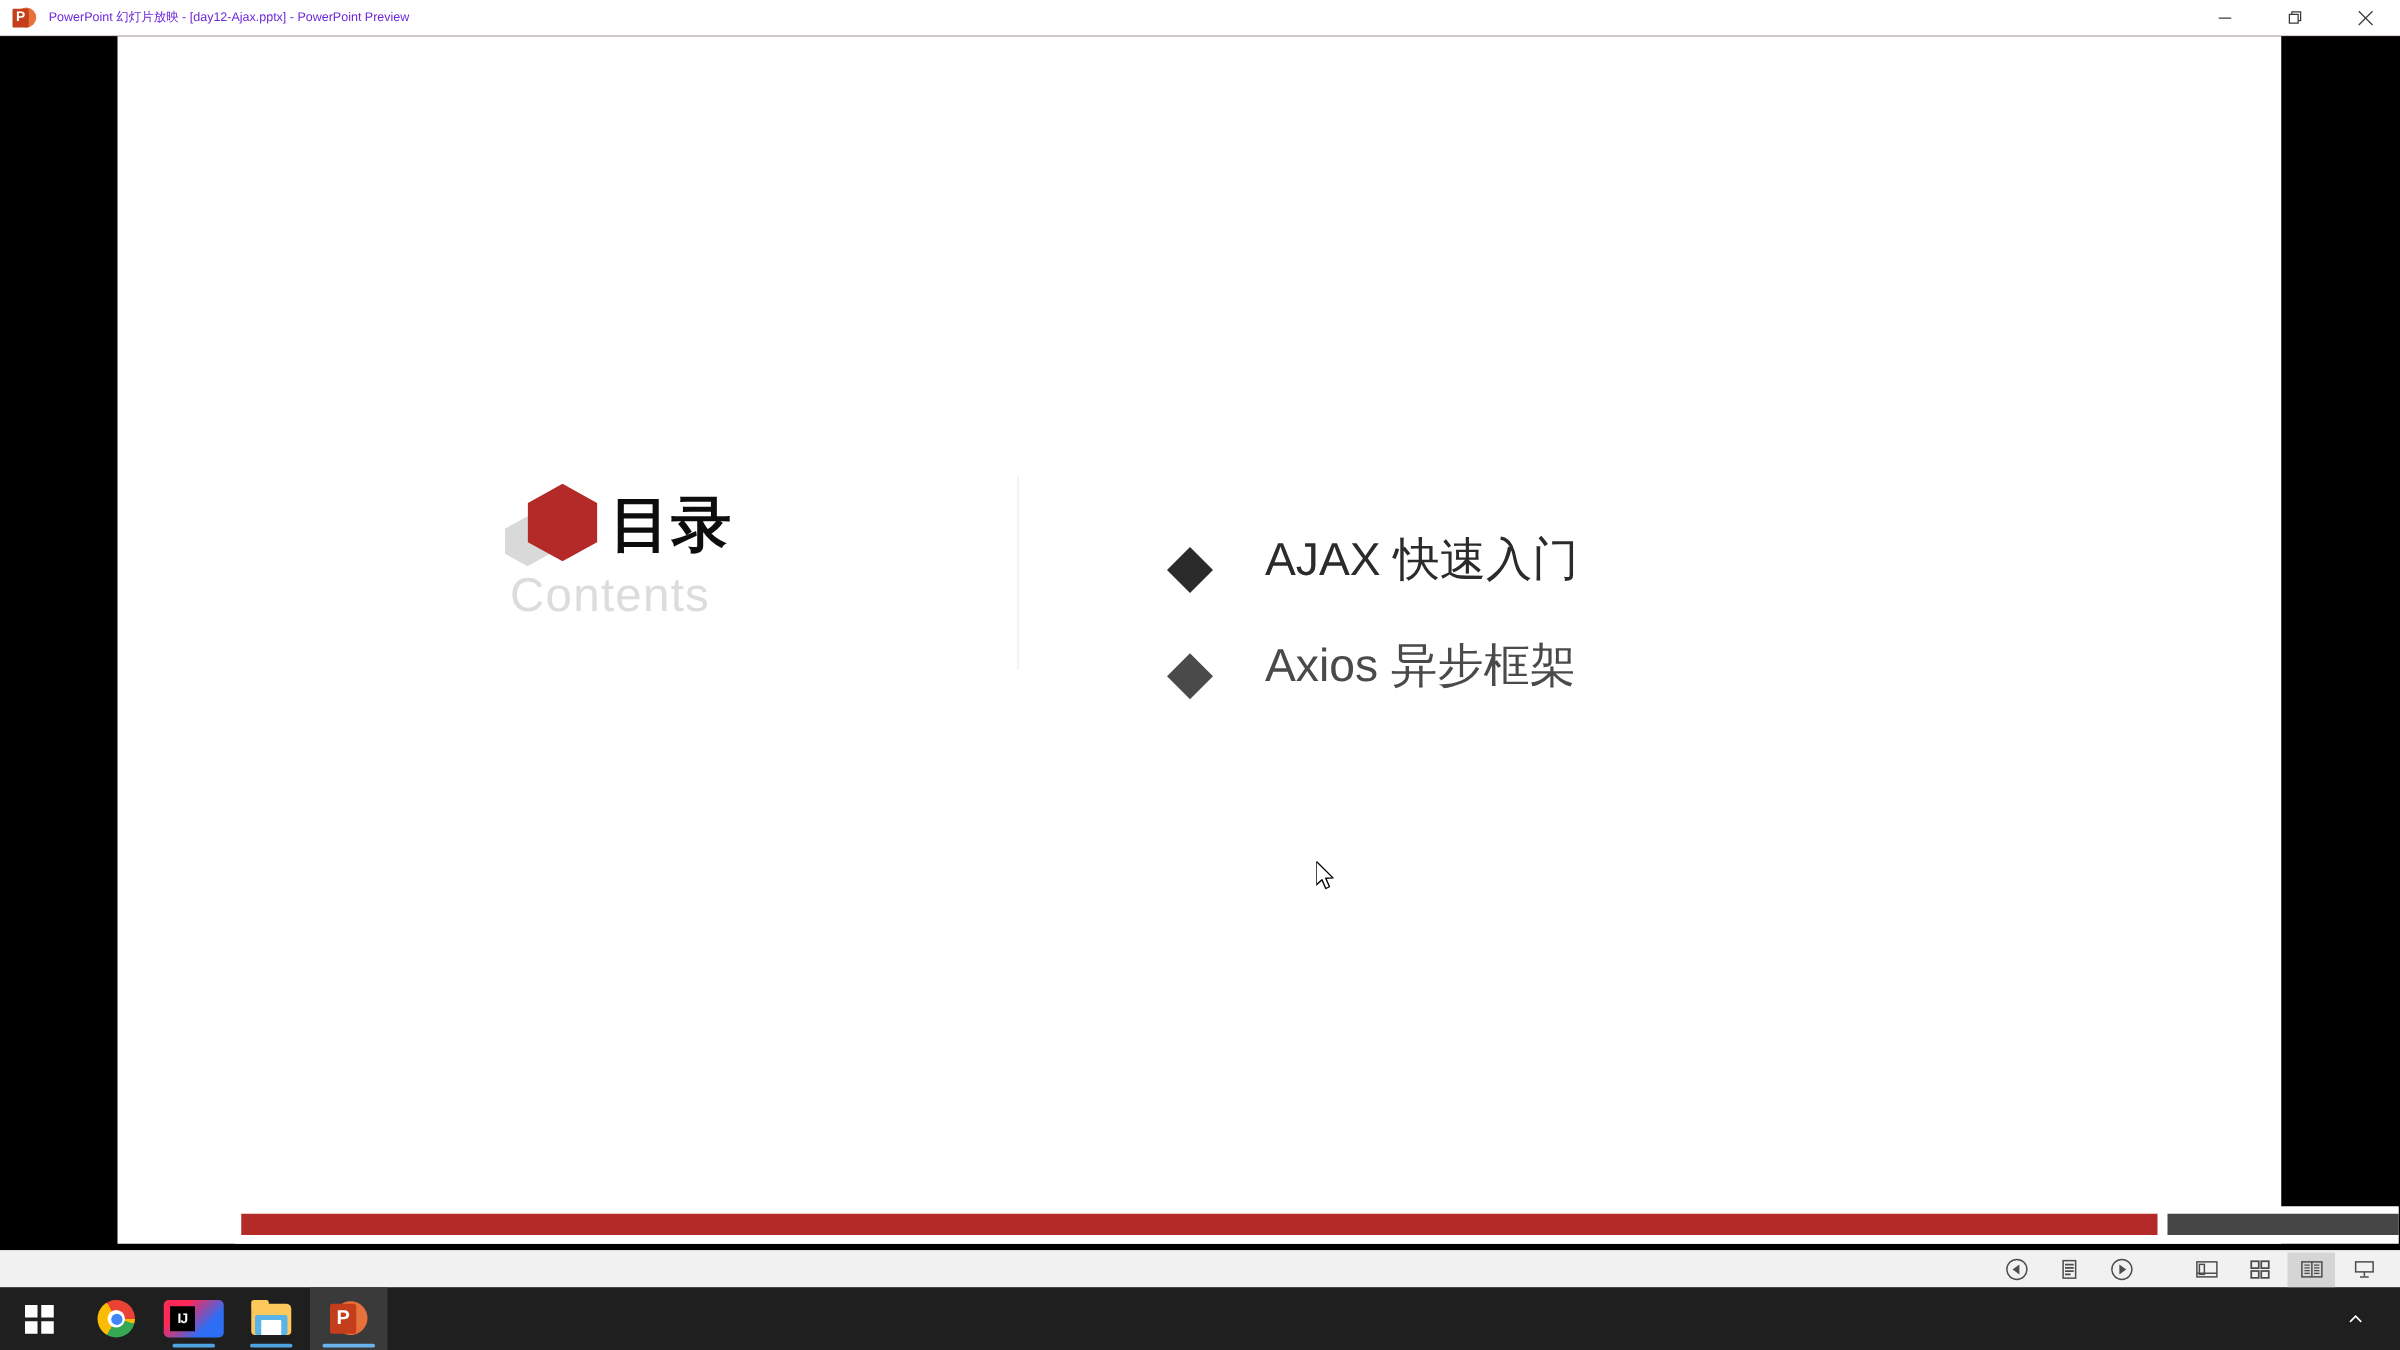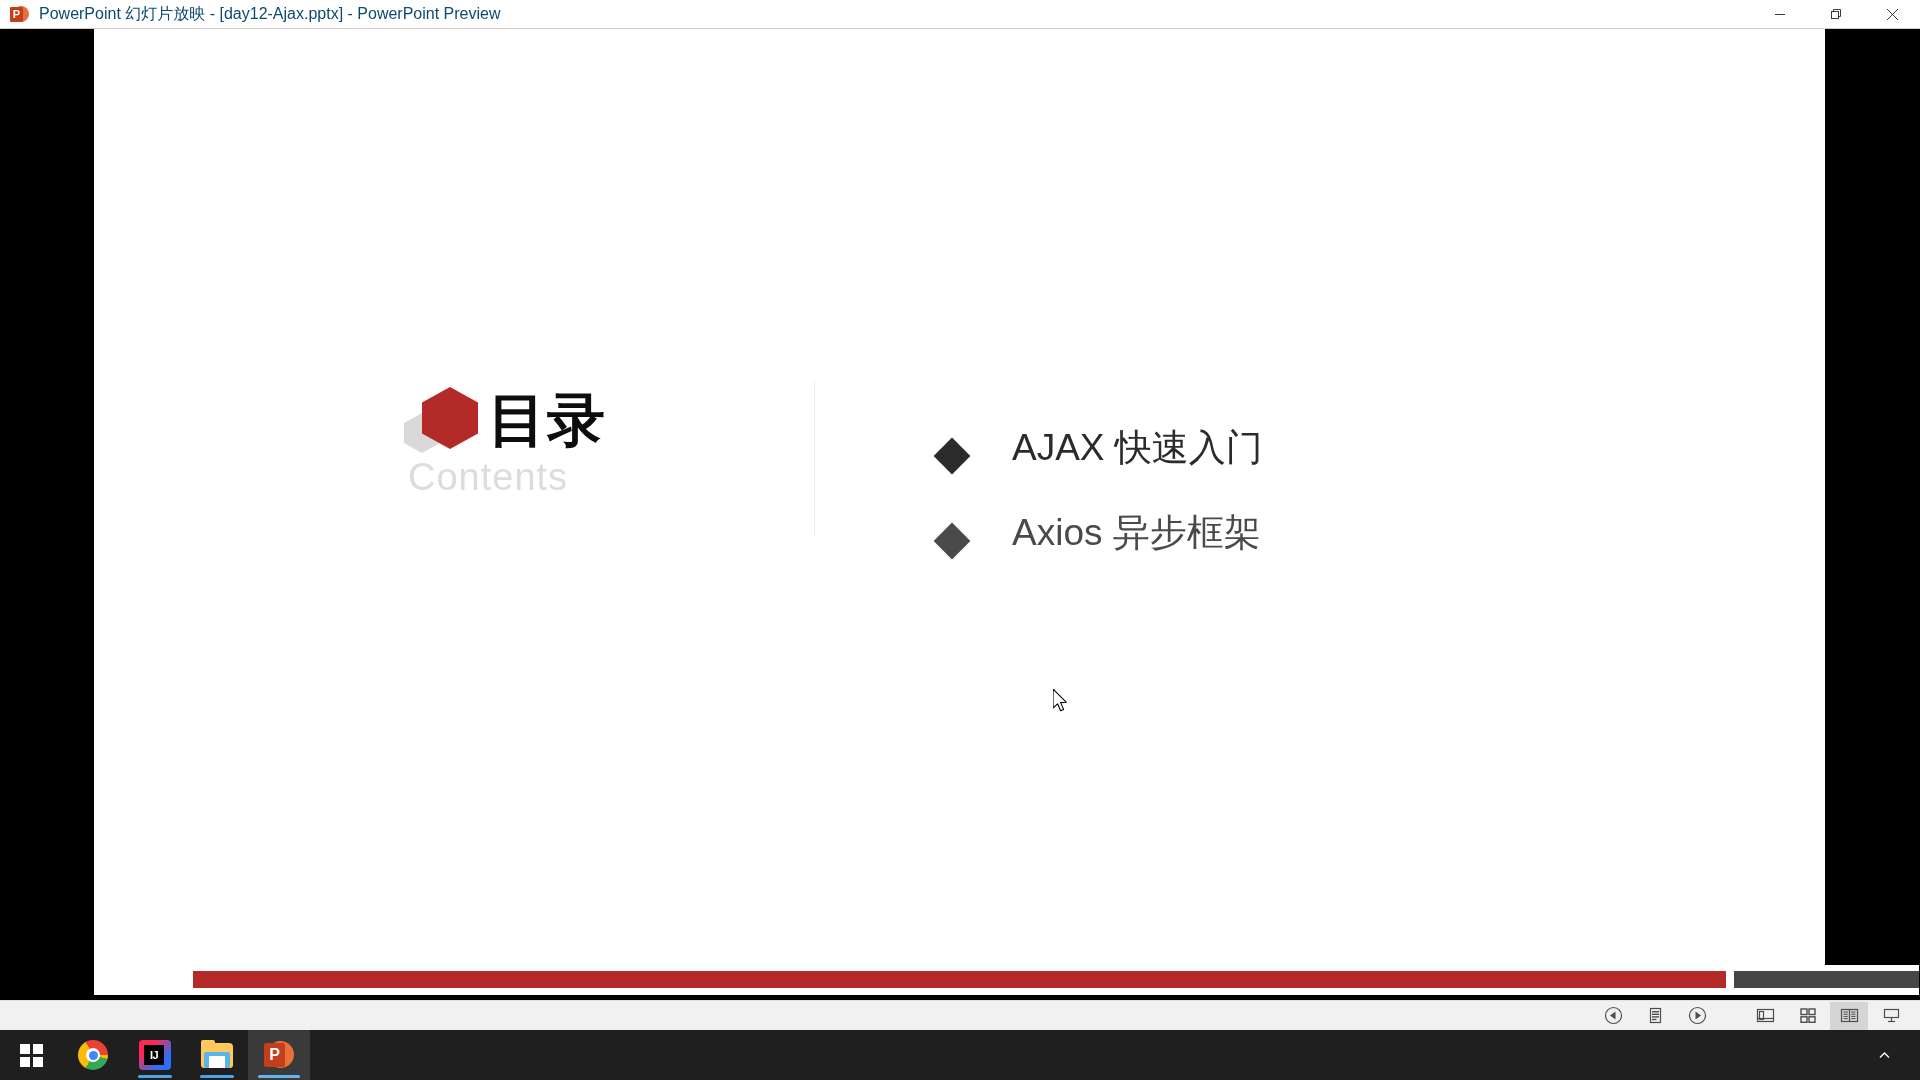--- a/index.html
+++ b/index.html
@@ -58,22 +58,22 @@
     background: #c43e1c;
     border-radius: 1px;
     color: #ffffff;
     font-size: 11px;
     font-weight: bold;
     line-height: 15px;
     text-align: center;
     font-family: "Liberation Sans", sans-serif;
   }
   .title-text {
-    font-size: 16px;
-    color: #0c4a6e;
+    font-size: 10px;
+    color: #6d28d9;
     white-space: nowrap;
     font-family: "Liberation Sans", "DejaVu Sans", sans-serif;
   }
   .win-controls {
     display: flex;
     height: 29px;
     flex: 0 0 auto;
   }
   .win-btn {
     width: 56px;
@@ -136,21 +136,21 @@
     width: 36px; height: 40px;
     left: 0px; top: 28px;
     background: #d9d9d9;
   }
   .hex.red {
     width: 56px; height: 62px;
     left: 18px; top: 2px;
     background: #b42a28;
   }
   .logo-cn {
-    font-size: 58px;
+    font-size: 48px;
     font-weight: bold;
     color: #0d0d0d;
     letter-spacing: 1px;
     line-height: 1;
     font-family: "DejaVu Sans", "Liberation Sans", sans-serif;
   }
   .logo-en {
     margin-top: 2px;
     margin-left: 4px;
     font-size: 38px;
@@ -335,21 +335,21 @@
     position: absolute;
     left: 10.5px; top: 10.5px;
     width: 9px; height: 9px;
     border-radius: 50%;
     background: #4285f4;
   }
 
   
   .idea {
     position: relative;
-    width: 32px; height: 30px;
+    width: 48px; height: 30px;
     border-radius: 4px;
     background: linear-gradient(135deg, #fe2857 0%, #fe2857 28%, #2d6ef5 72%, #2d6ef5 100%);
     overflow: hidden;
   }
   .idea .ij-box {
     position: absolute;
     left: 5px; top: 5px;
     width: 20px; height: 20px;
     background: #000000;
     color: #ffffff;

